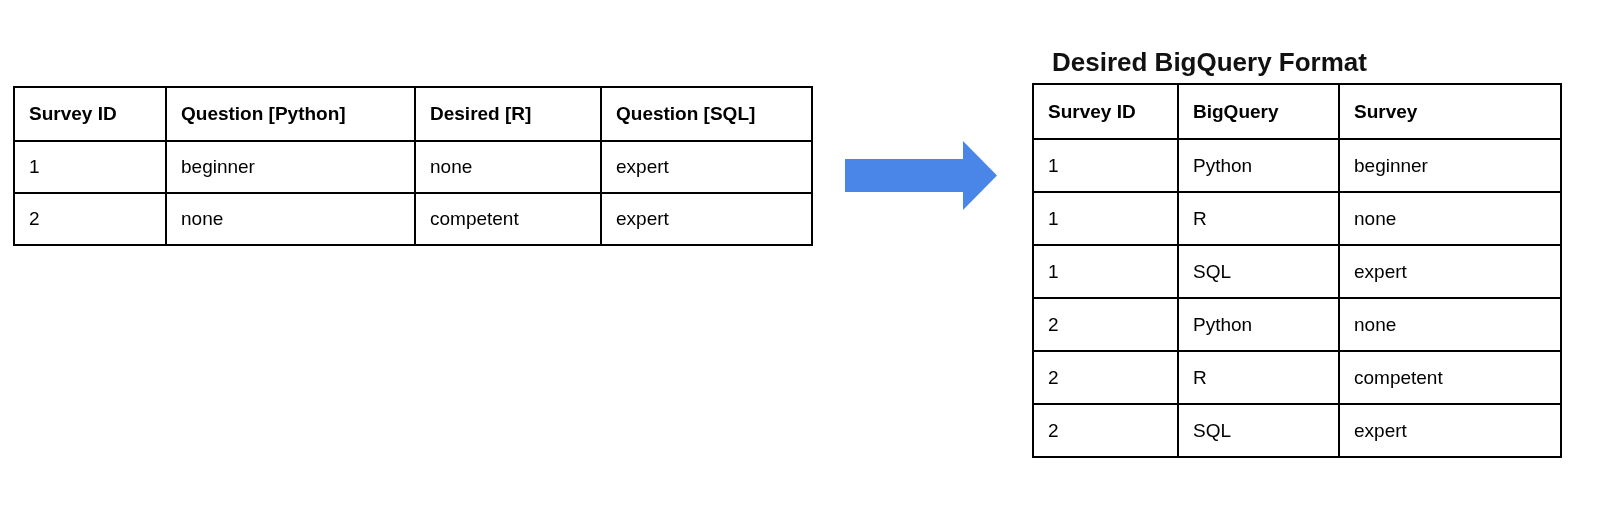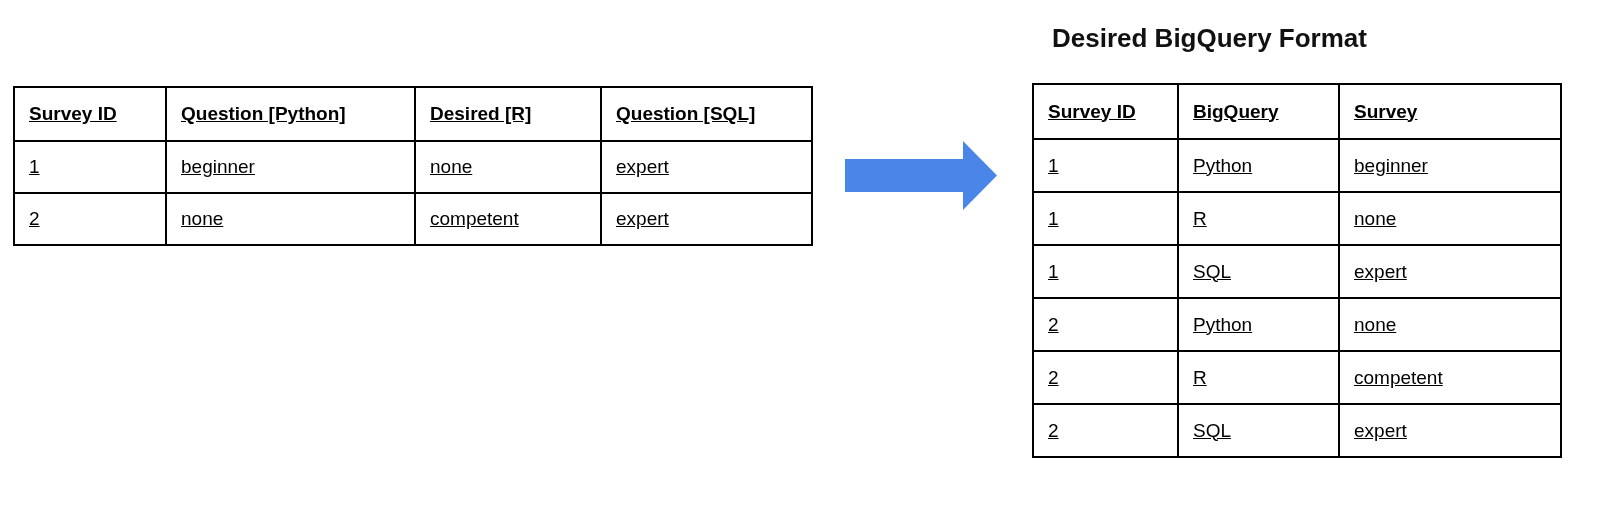--- a/index.html
+++ b/index.html
@@ -18,28 +18,27 @@
   }
   .title {
     position: absolute;
     margin: 0;
     font-size: 26px;
     font-weight: 700;
     color: #111111;
     white-space: nowrap;
   }
   .left-title  { left: 31px;   top: 33px; }
-  .right-title { left: 1052px; top: 23px; }
+  .right-title { left: 1052px; top: 47px; }
 
   table.tbl {
     position: absolute;
     border-collapse: collapse;
     table-layout: fixed;
     background: #000000;
-    text-decoration: underline;
   }
   .tbl th, .tbl td {
     border: 2px solid #000000;
     font-size: 19px;
     text-align: left;
     vertical-align: middle;
     padding: 0 4px 0 14px;
     white-space: nowrap;
     overflow: hidden;
     background: #ffffff;

